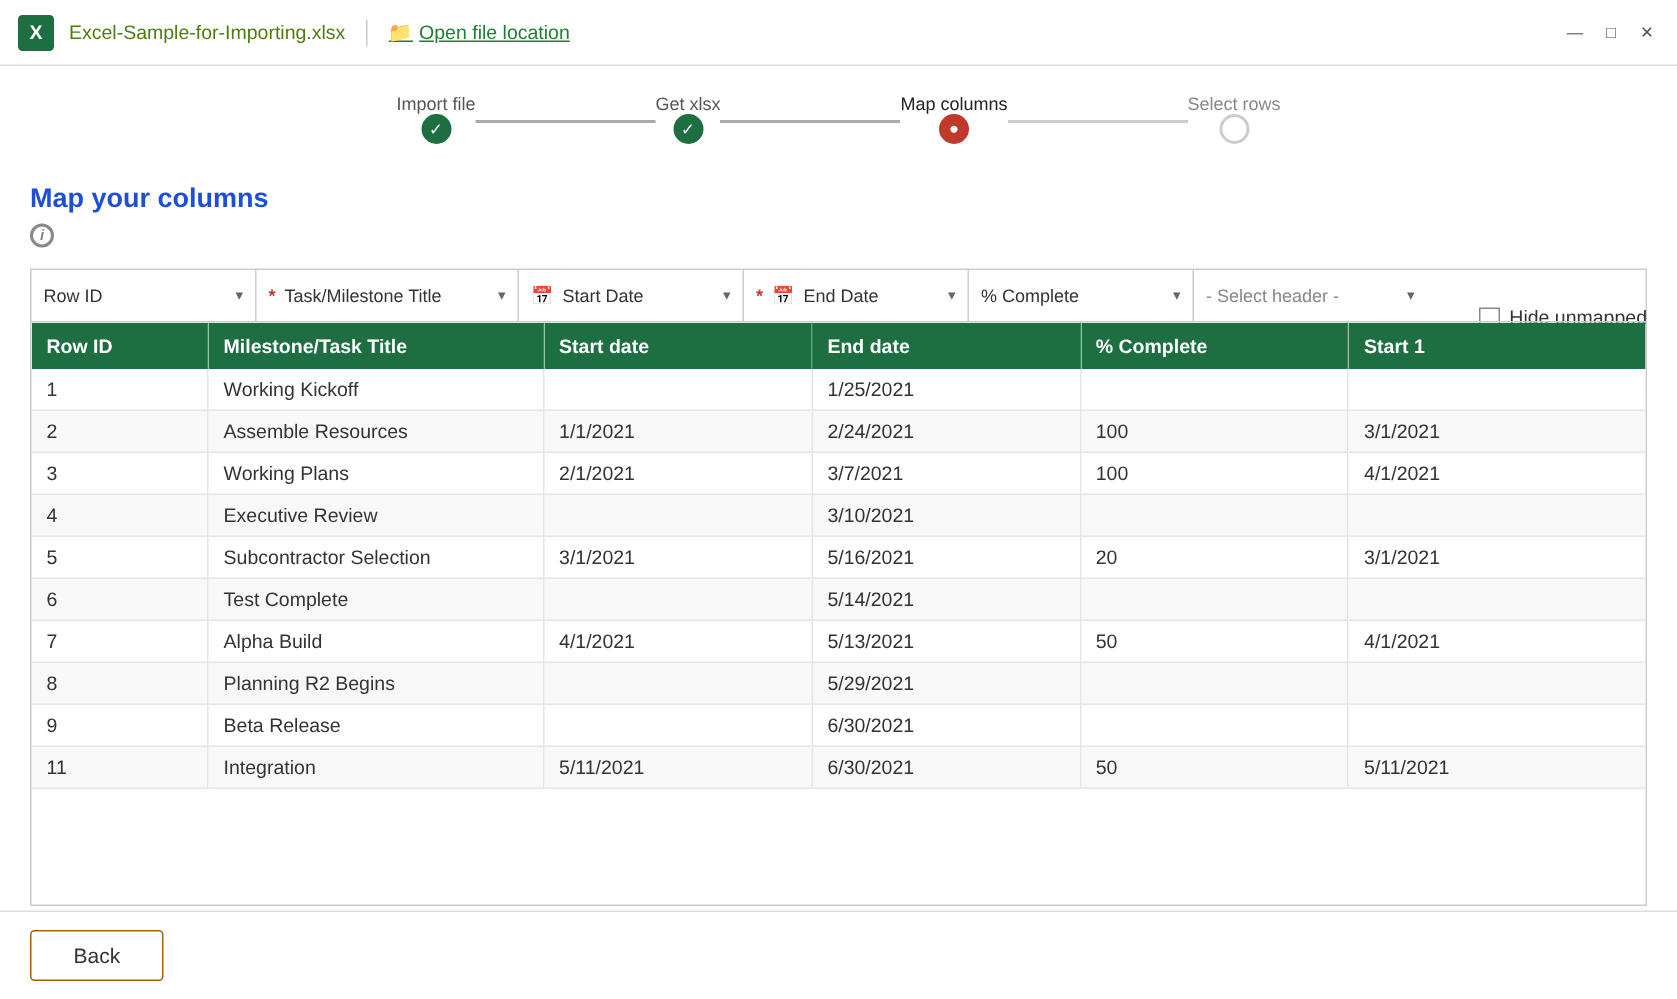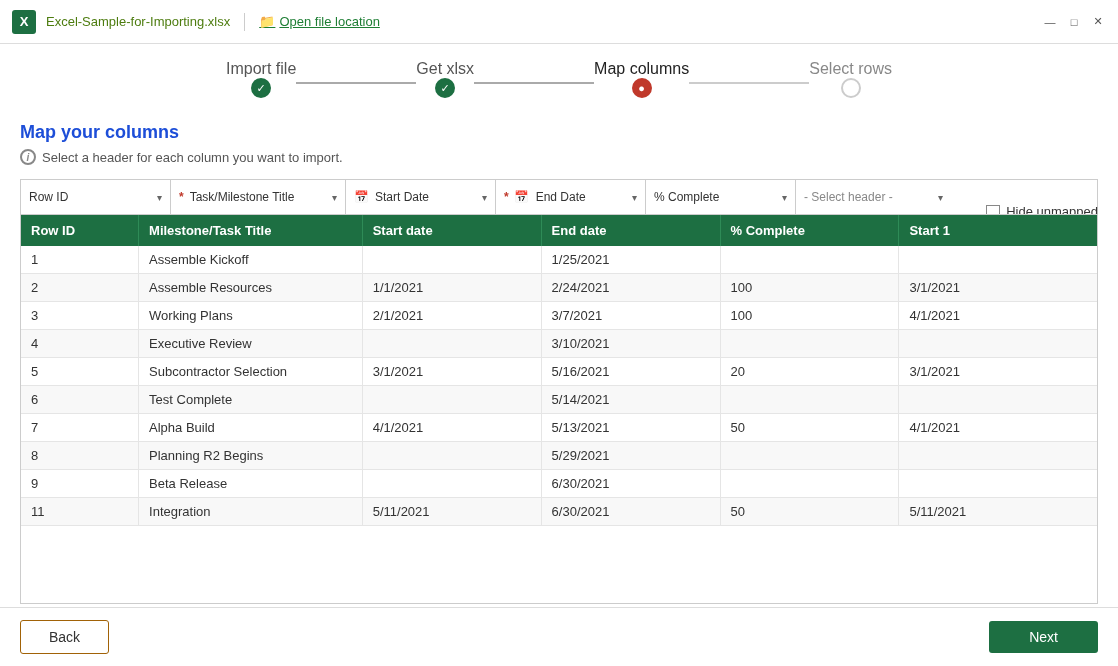--- a/index.html
+++ b/index.html
@@ -17,21 +17,21 @@
     .divider-v { width: 1px; height: 18px; background: #ccc; margin: 0 4px; }
     .open-file-link { color: #1e7e34; text-decoration: underline; font-size: 13px; display: flex; align-items: center; gap: 4px; cursor: pointer; }
     .title-bar-right { display: flex; align-items: center; gap: 8px; }
     .win-btn { width: 16px; height: 16px; display: flex; align-items: center; justify-content: center; font-size: 11px; color: #555; cursor: pointer; }
 
     
     .wizard-steps {
       display: flex; align-items: center; justify-content: center;
       padding: 10px 0 0 0; background: #fff; position: relative; height: 60px;
     }
-    .step-label { font-size: 16px; color: #888; white-space: nowrap; }
+    .step-label { font-size: 12px; color: #888; white-space: nowrap; }
     .step-label.active { color: #222; font-weight: 500; }
     .step-label.done { color: #555; }
     .step-circle {
       width: 20px; height: 20px; border-radius: 50%; border: 2px solid #ccc;
       display: flex; align-items: center; justify-content: center; font-size: 11px; background: #fff;
     }
     .step-circle.done { background: #1d6f42; border-color: #1d6f42; color: #fff; }
     .step-circle.active { background: #c0392b; border-color: #c0392b; color: #fff; }
     .step-circle.pending { background: #fff; border-color: #ccc; }
     .step-connector { width: 120px; height: 2px; background: #ccc; margin-bottom: 14px; }
@@ -158,21 +158,20 @@
 <div class="main-content" style="position:relative;">
 
   <div class="hide-unmapped-area">
     <div class="checkbox-box"></div>
     <span>Hide unmapped</span>
   </div>
 
   <div class="page-title">Map your columns</div>
   <div class="page-subtitle">
     <div class="info-icon">i</div>
-    <span>Select a header for each column you want to import.</span>
   </div>
 
   <div class="col-dropdowns">
     <div class="col-dropdown col-w1">
       <span>Row ID</span>
       <span class="dropdown-arrow">▾</span>
     </div>
     <div class="col-dropdown col-w2">
       <span class="req-star">*</span>
       <span>Task/Milestone Title</span>
@@ -215,21 +214,21 @@
           <th>Milestone/Task Title</th>
           <th>Start date</th>
           <th>End date</th>
           <th>% Complete</th>
           <th>Start 1</th>
         </tr>
       </thead>
       <tbody id="table-body">
       <tr>
             <td>1</td>
-            <td>Assemble Kickoff</td>
+            <td>Working Kickoff</td>
             <td></td>
             <td>1/25/2021</td>
             <td></td>
             <td></td>
           </tr>
           <tr>
             <td>2</td>
             <td>Assemble Resources</td>
             <td>1/1/2021</td>
             <td>2/24/2021</td>
@@ -301,14 +300,13 @@
             <td>5/11/2021</td>
           </tr>
         </tbody>
     </table>
   </div>
 
 </div>
 
 <div class="footer">
   <button class="btn-back">Back</button>
-  <button class="btn-next">Next</button>
 </div>
 
 </body></html>

